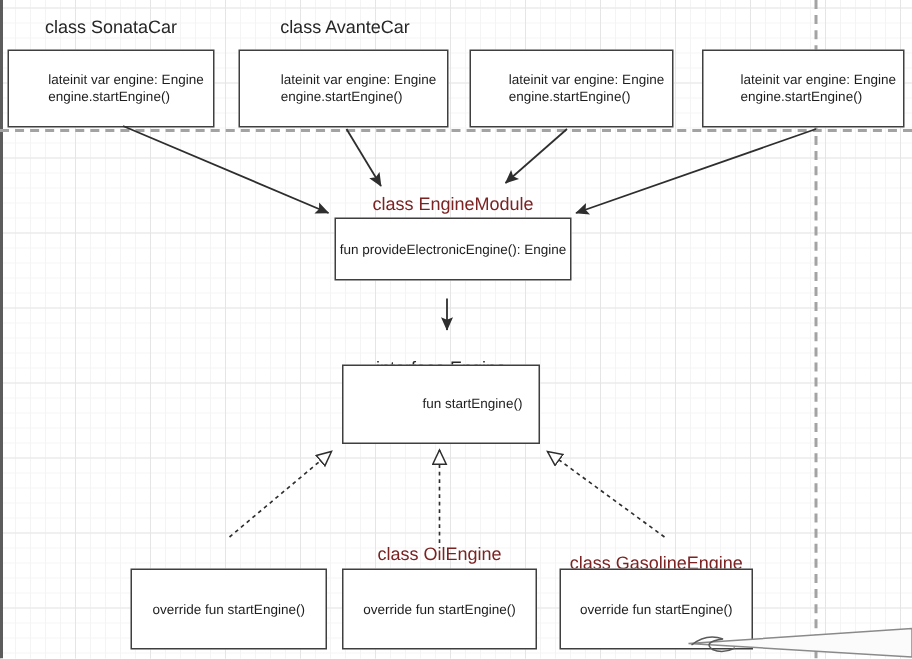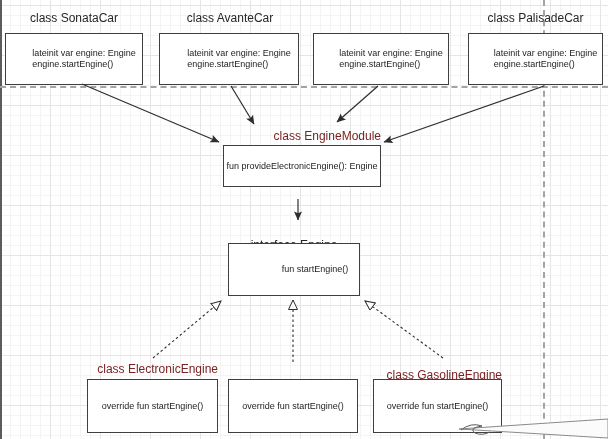--- a/index.html
+++ b/index.html
@@ -41,21 +41,21 @@
     text-align:center;
   }
   .uml-box .code{display:inline-block;text-align:left;margin-left:20px;}
   .shape-label{
     position:absolute;
     font-size:12px;line-height:13px;height:13px;
     text-align:center;
     white-space:nowrap;
     color:#262626;
   }
-  .shape-label.red{color:#7b2222;text-align:right;}
+  .shape-label.red{color:#7b2222;}
   svg.connectors{
     position:absolute;left:0;top:0;width:608px;height:439px;
     pointer-events:none;
   }
 </style>
 </head>
 <body>
 
 <div id="canvas">
 
@@ -79,43 +79,42 @@
     </span>
   </div>
 
   <div class="uml-box" style="left:313px;top:33px;width:136px;height:52px;">
     <span class="code">
       <span>lateinit var engine: Engine</span><br>
       <span>engine.startEngine()</span>
     </span>
   </div>
 
-  <div class="shape-label" style="left:468px;top:12px;width:135px;">class PalisadeCar</div>
   <div class="uml-box" style="left:468px;top:33px;width:135px;height:52px;">
     <span class="code">
       <span>lateinit var engine: Engine</span><br>
       <span>engine.startEngine()</span>
     </span>
   </div>
 
   <div class="shape-label red" style="left:223px;top:130px;width:158px;">class EngineModule</div>
   <div class="uml-box" style="left:223px;top:145px;width:158px;height:42px;">
     <span>fun provideElectronicEngine(): Engine</span>
   </div>
 
   <div class="shape-label" style="left:228px;top:239px;width:132px;">interface Engine</div>
   <div class="uml-box" style="left:228px;top:243px;width:132px;height:53px;padding-left:42px;">
     <span>fun startEngine()</span>
   </div>
 
-  <div class="shape-label red" style="left:87px;top:363px;width:131px;">class ElectronicEngine</div>
   <div class="uml-box" style="left:87px;top:379px;width:131px;height:54px;">
     <span>override fun startEngine()</span>
   </div>
 
+  <div class="shape-label red" style="left:228px;top:363px;width:130px;">class OilEngine</div>
   <div class="uml-box" style="left:228px;top:379px;width:130px;height:54px;">
     <span>override fun startEngine()</span>
   </div>
 
   <div class="shape-label red" style="left:373px;top:369px;width:129px;">class GasolineEngine</div>
   <div class="uml-box" style="left:373px;top:379px;width:129px;height:54px;">
     <span>override fun startEngine()</span>
   </div>
 
   <svg class="connectors" viewBox="0 0 608 439">

